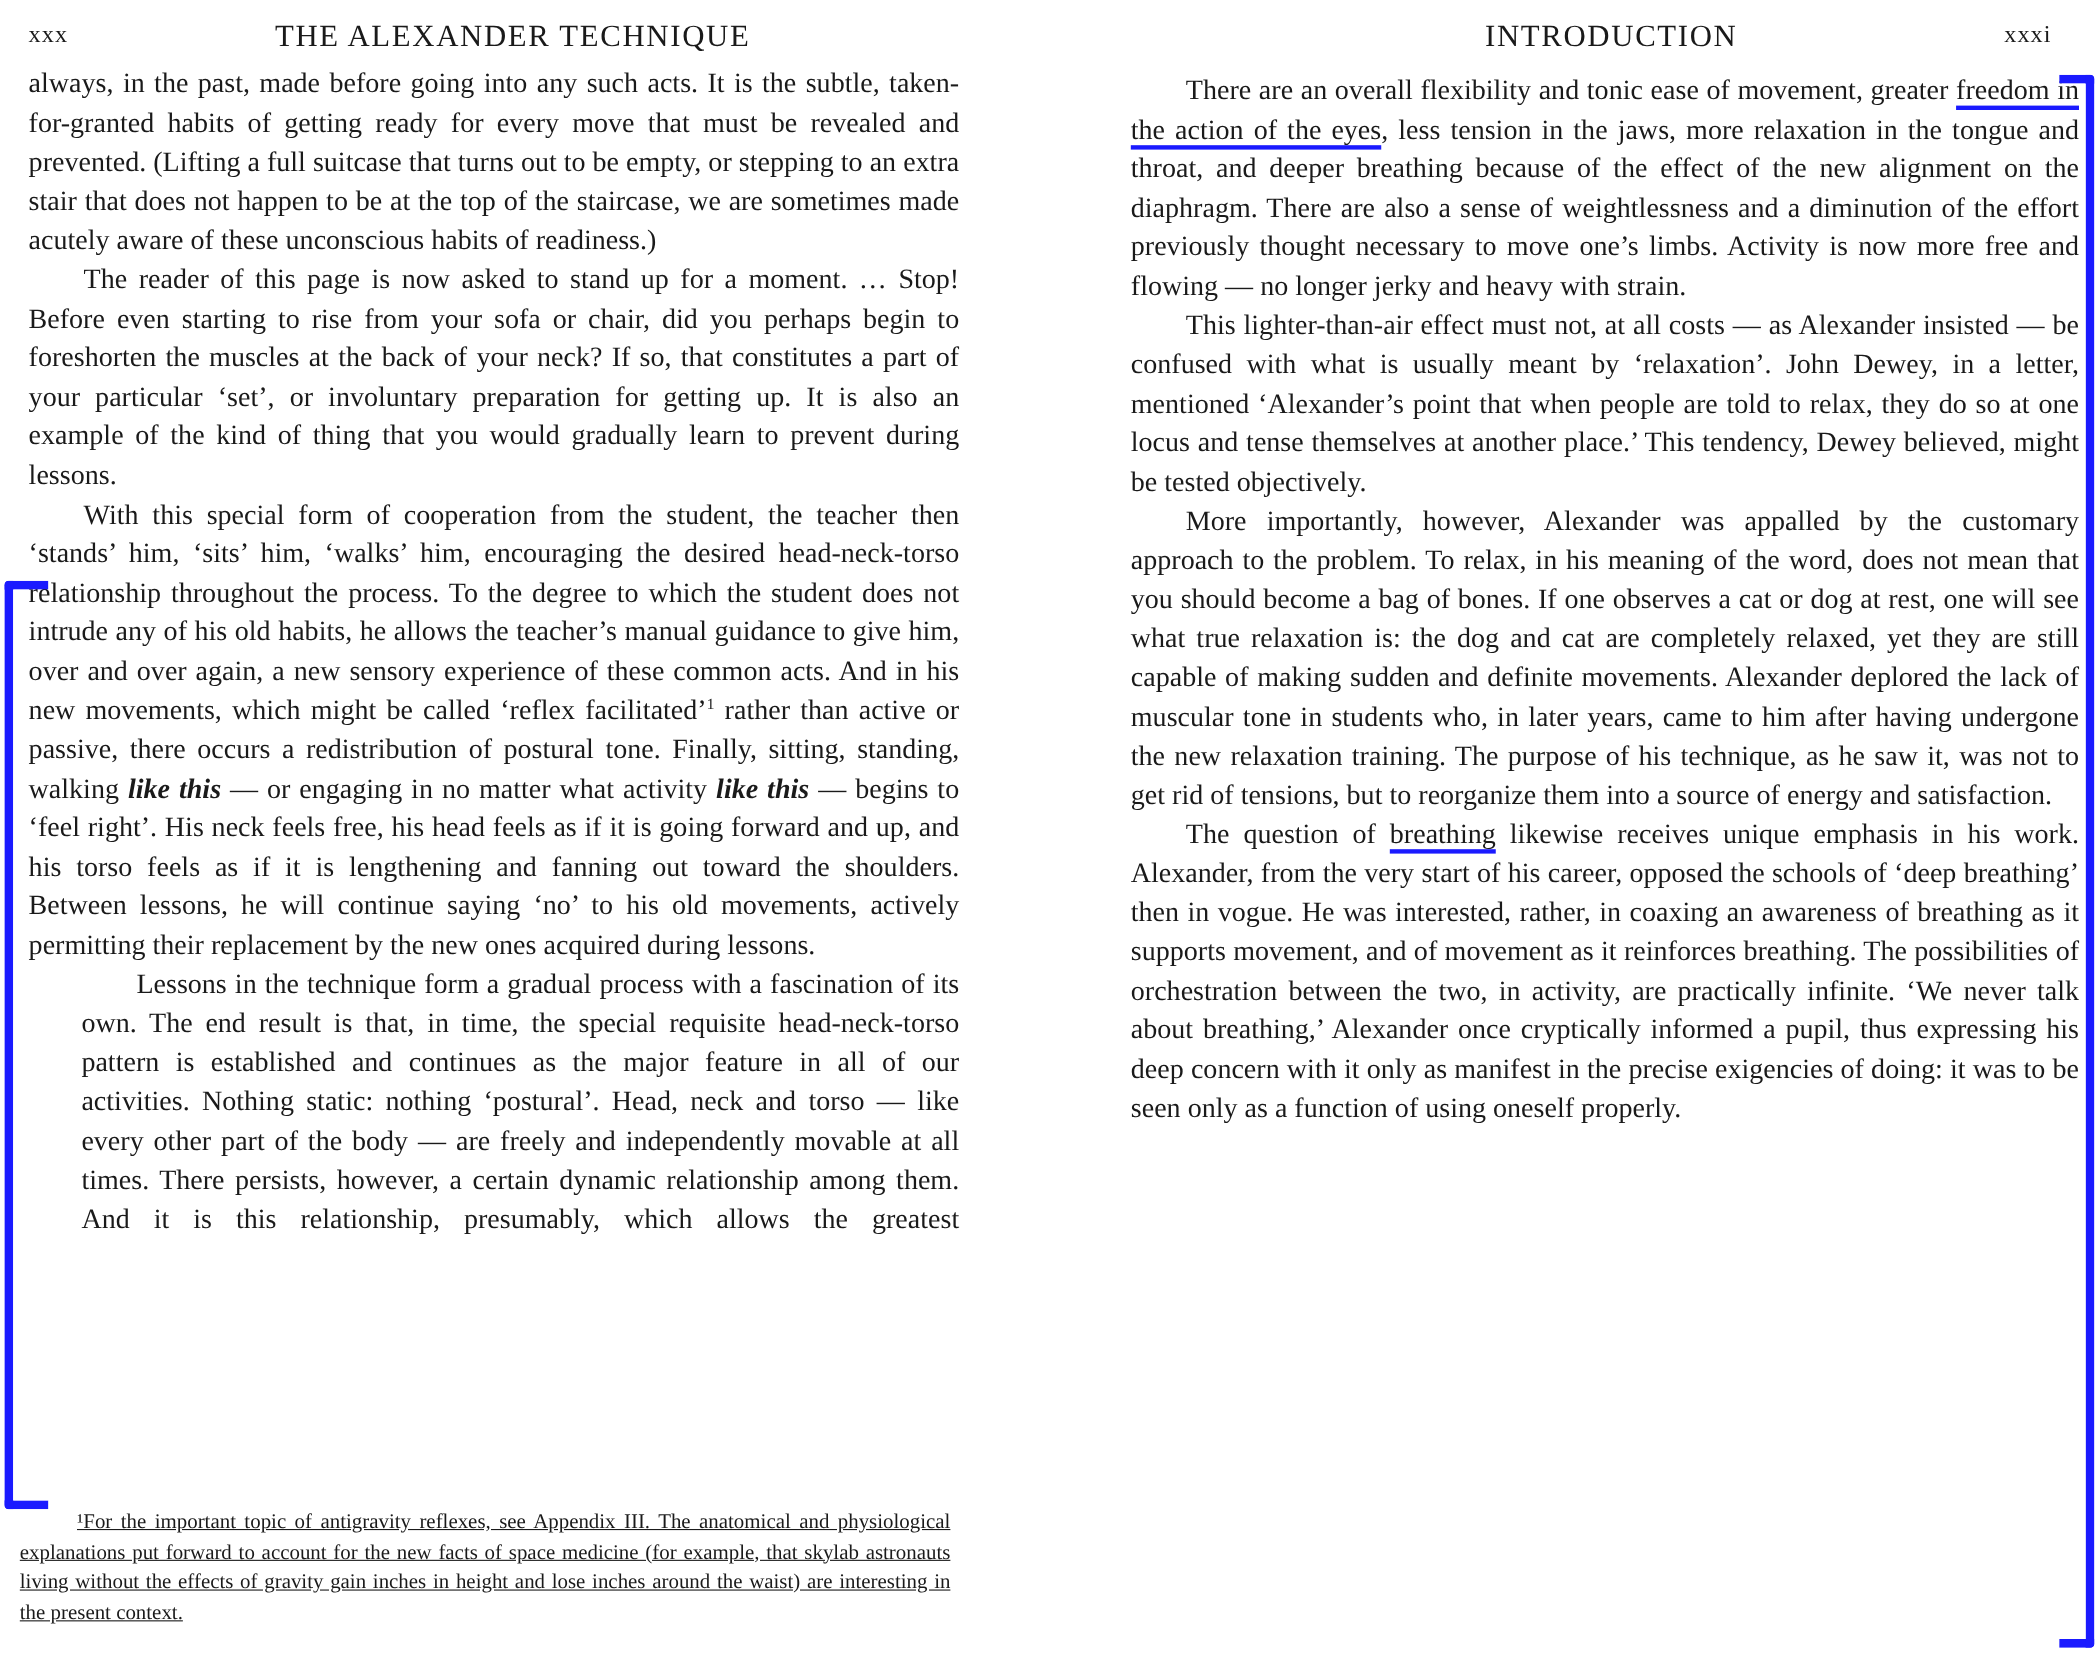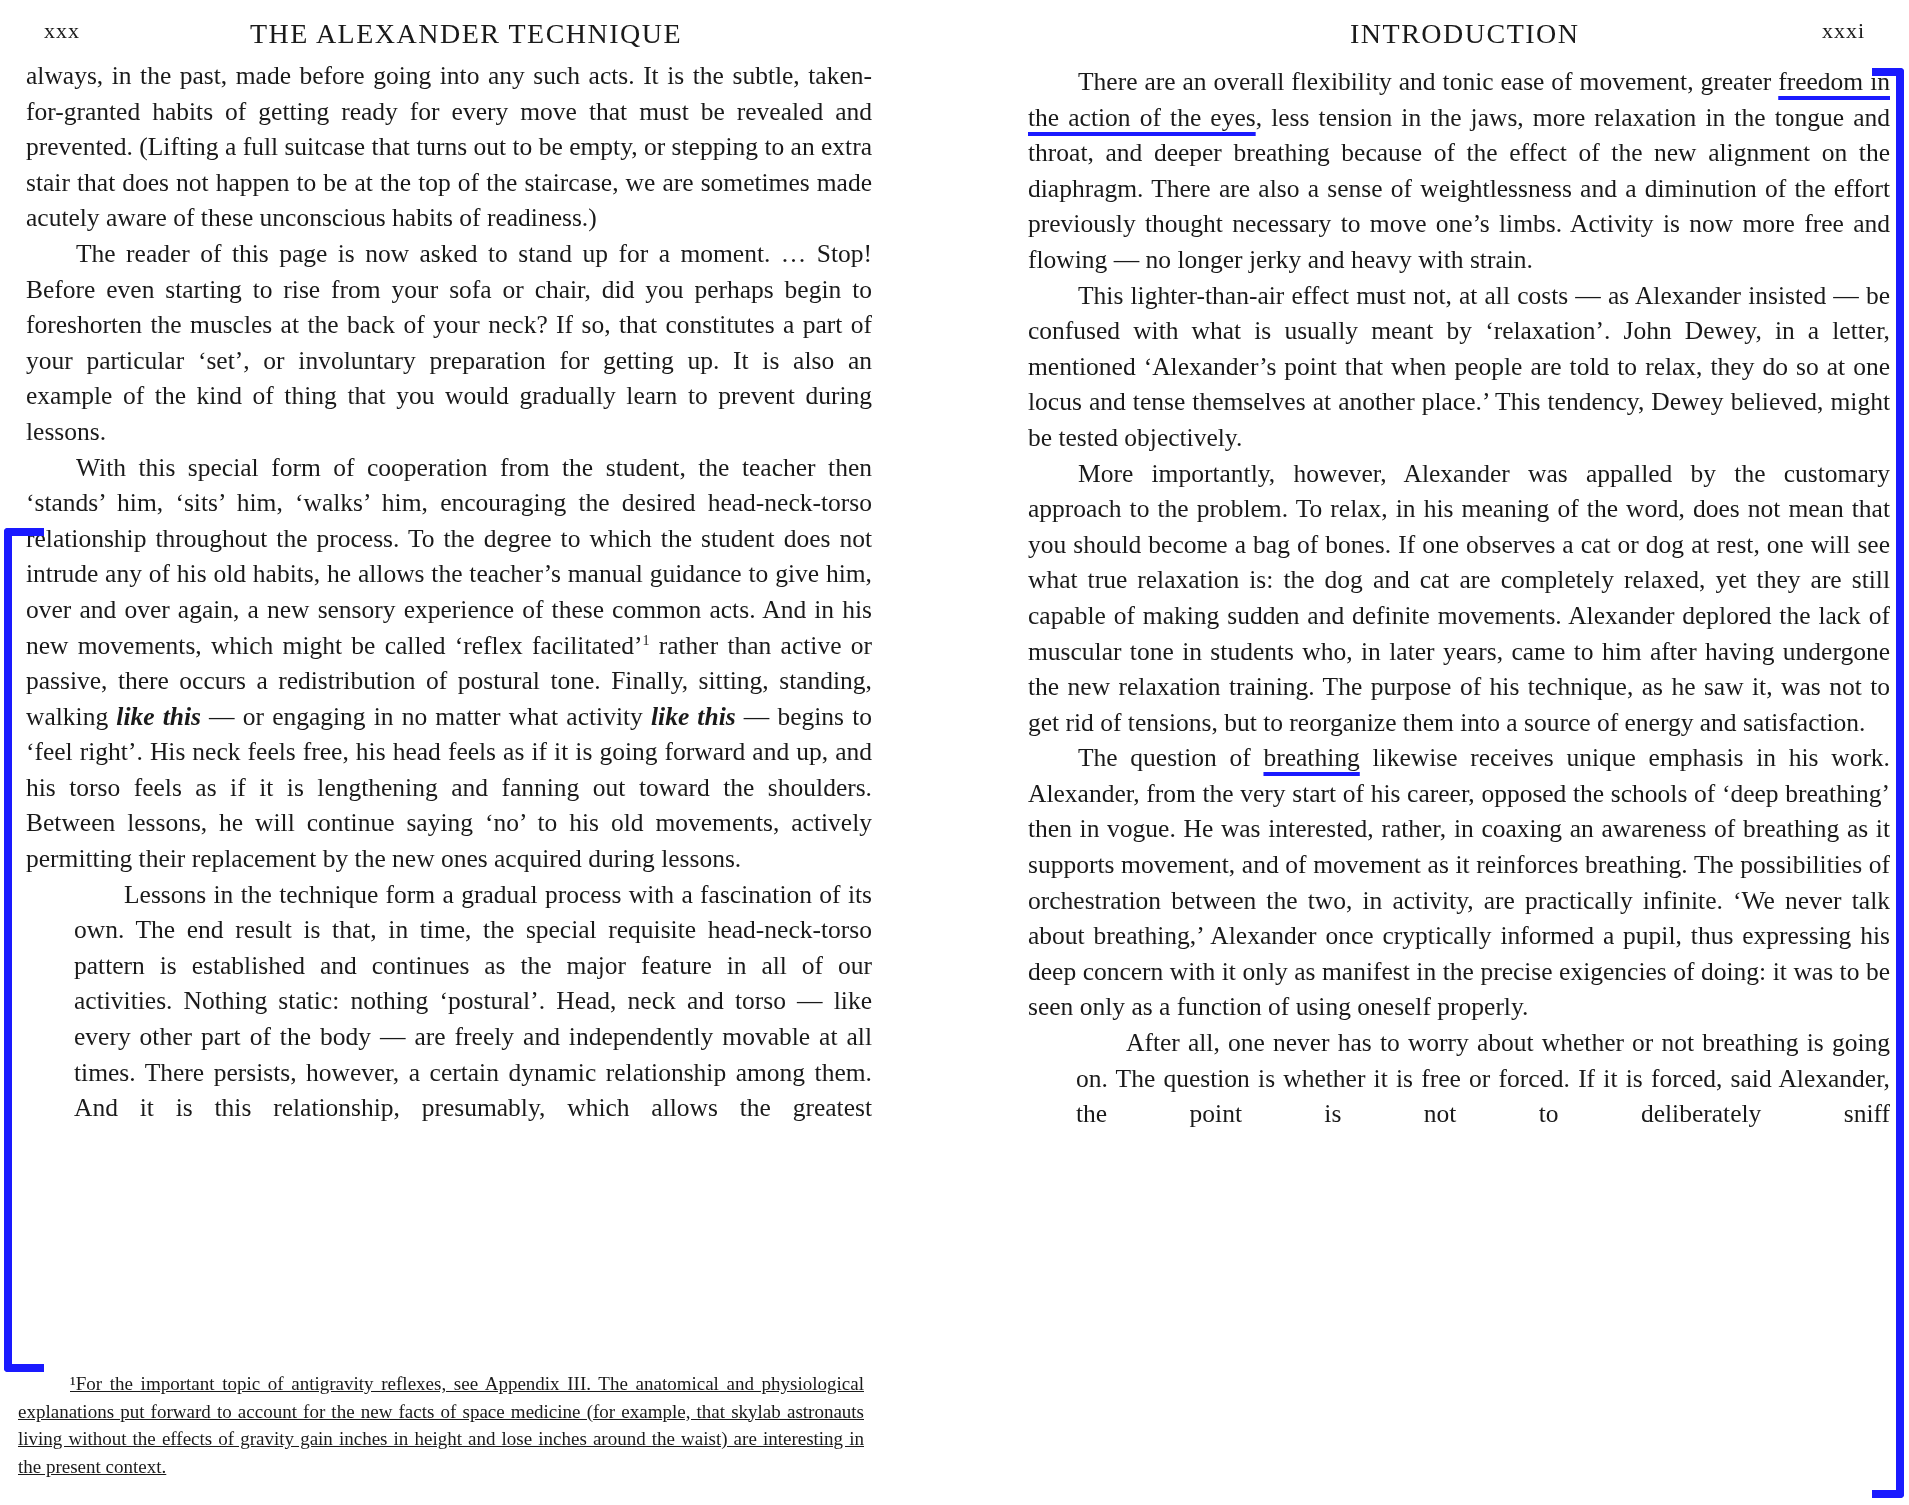--- a/index.html
+++ b/index.html
@@ -21,21 +21,21 @@
   sup { font-size: 14px; line-height: 0; }
   .ul { text-decoration: underline; text-decoration-color: #1a1aff; text-decoration-thickness: 4px; text-underline-offset: 6px; }
   em { font-style: italic; font-weight: bold; }
   .bracket { position: absolute; border-color: #1a1aff; border-style: solid; }
   .bracket-left { left: 4px; top: 528px; width: 32px; height: 828px; border-width: 8px 0 8px 8px; border-radius: 4px 0 0 4px; }
 </style>
 </head>
 <body>
 
 <div class="page page-left">
-  <div class="folio" style="left:44px;">xxx</div>
+  <div class="folio" style="left:26px;">xxx</div>
   <div class="running-head" style="left:250px;">THE ALEXANDER TECHNIQUE</div>
 
   <div class="body-text">
     <p>always, in the past, made before going into any such acts. It is the subtle, taken-for-granted habits of getting ready for every move that must be revealed and prevented. (Lifting a full suitcase that turns out to be empty, or stepping to an extra stair that does not happen to be at the top of the staircase, we are sometimes made acutely aware of these unconscious habits of readiness.)</p>
     <p class="indent">The reader of this page is now asked to stand up for a moment. … Stop! Before even starting to rise from your sofa or chair, did you perhaps begin to foreshorten the muscles at the back of your neck? If so, that constitutes a part of your particular ‘set’, or involuntary preparation for getting up. It is also an example of the kind of thing that you would gradually learn to prevent during lessons.</p>
     <p class="indent">
       <span>With this special form of cooperation from the student, the teacher then ‘stands’ him, ‘sits’ him, ‘walks’ him, encouraging the desired head-neck-torso relationship throughout the process. To the degree to which the student does not intrude any of his old habits, he allows the teacher’s manual guidance to give him, over and over again, a new sensory experience of these common acts. And in his new movements, which might be called ‘reflex facilitated’</span><sup>1</sup><span> rather than active or passive, there occurs a redistribution of postural tone. Finally, sitting, standing, walking </span><em>like this</em><span> — or engaging in no matter what activity </span><em>like this</em><span> — begins to ‘feel right’. His neck feels free, his head feels as if it is going forward and up, and his torso feels as if it is lengthening and fanning out toward the shoulders. Between lessons, he will continue saying ‘no’ to his old movements, actively permitting their replacement by the new ones acquired during lessons.</span>
     </p>
     <p class="indent last-just">Lessons in the technique form a gradual process with a fascination of its own. The end result is that, in time, the special requisite head-neck-torso pattern is established and continues as the major feature in all of our activities. Nothing static: nothing ‘postural’. Head, neck and torso — like every other part of the body — are freely and independently movable at all times. There persists, however, a certain dynamic relationship among them. And it is this relationship, presumably, which allows the greatest</p>
   </div>
@@ -53,17 +53,16 @@
 
   <div class="body-text">
     <p class="indent">
       <span>There are an overall flexibility and tonic ease of movement, greater </span><span class="ul">freedom in the action of the eyes</span><span>, less tension in the jaws, more relaxation in the tongue and throat, and deeper breathing because of the effect of the new alignment on the diaphragm. There are also a sense of weightlessness and a diminution of the effort previously thought necessary to move one’s limbs. Activity is now more free and flowing — no longer jerky and heavy with strain.</span>
     </p>
     <p class="indent">This lighter-than-air effect must not, at all costs — as Alexander insisted — be confused with what is usually meant by ‘relaxation’. John Dewey, in a letter, mentioned ‘Alexander’s point that when people are told to relax, they do so at one locus and tense themselves at another place.’ This tendency, Dewey believed, might be tested objectively.</p>
     <p class="indent">More importantly, however, Alexander was appalled by the customary approach to the problem. To relax, in his meaning of the word, does not mean that you should become a bag of bones. If one observes a cat or dog at rest, one will see what true relaxation is: the dog and cat are completely relaxed, yet they are still capable of making sudden and definite movements. Alexander deplored the lack of muscular tone in students who, in later years, came to him after having undergone the new relaxation training. The purpose of his technique, as he saw it, was not to get rid of tensions, but to reorganize them into a source of energy and satisfaction.</p>
     <p class="indent">
       <span>The question of </span><span class="ul">breathing</span><span> likewise receives unique emphasis in his work. Alexander, from the very start of his career, opposed the schools of ‘deep breathing’ then in vogue. He was interested, rather, in coaxing an awareness of breathing as it supports movement, and of movement as it reinforces breathing. The possibilities of orchestration between the two, in activity, are practically infinite. ‘We never talk about breathing,’ Alexander once cryptically informed a pupil, thus expressing his deep concern with it only as manifest in the precise exigencies of doing: it was to be seen only as a function of using oneself properly.</span>
     </p>
-    <p class="indent last-just">After all, one never has to worry about whether or not breathing is going on. The question is whether it is free or forced. If it is forced, said Alexander, the point is not to deliberately sniff</p>
   </div>
 
   <div class="bracket" style="left:862px; top:68px; width:24px; height:1414px; border-width:8px 8px 8px 0; border-radius:0 4px 4px 0;"></div>
 </div>
 
 </body></html>

